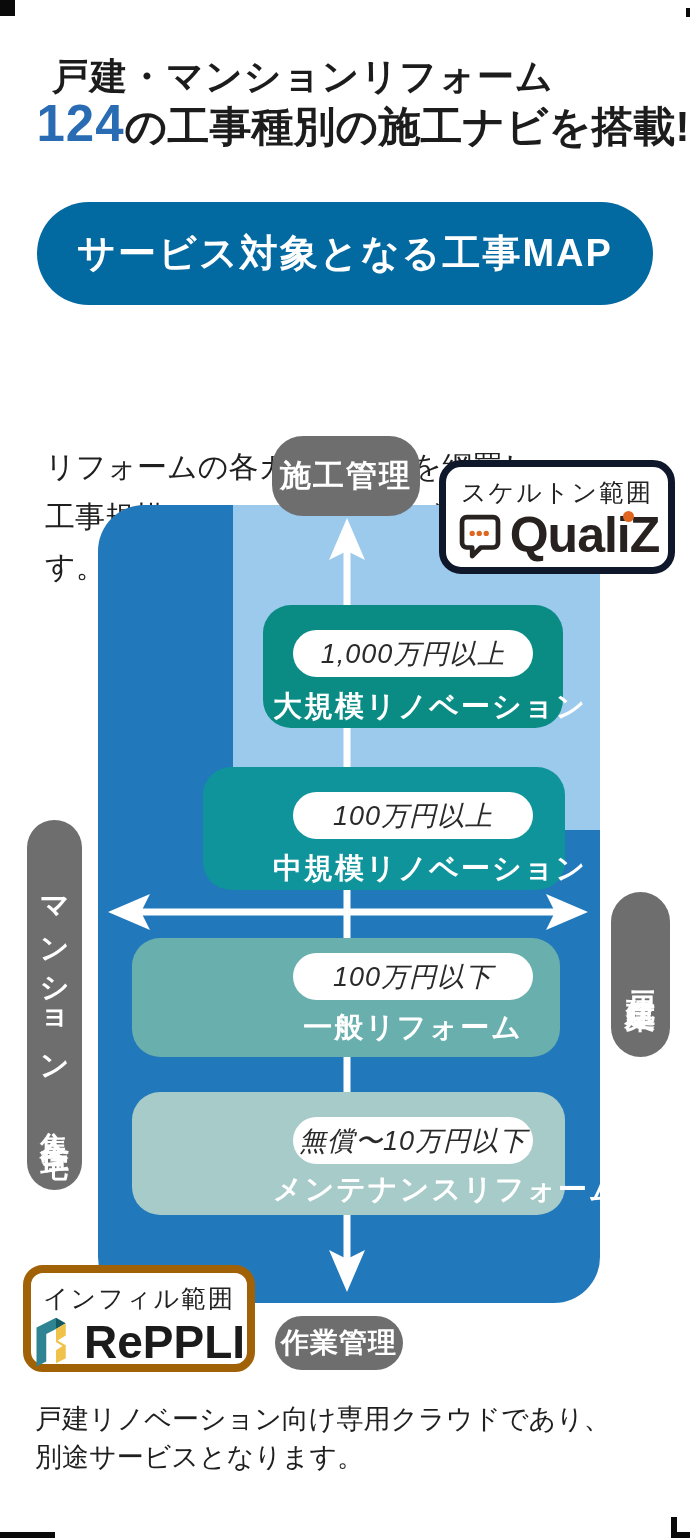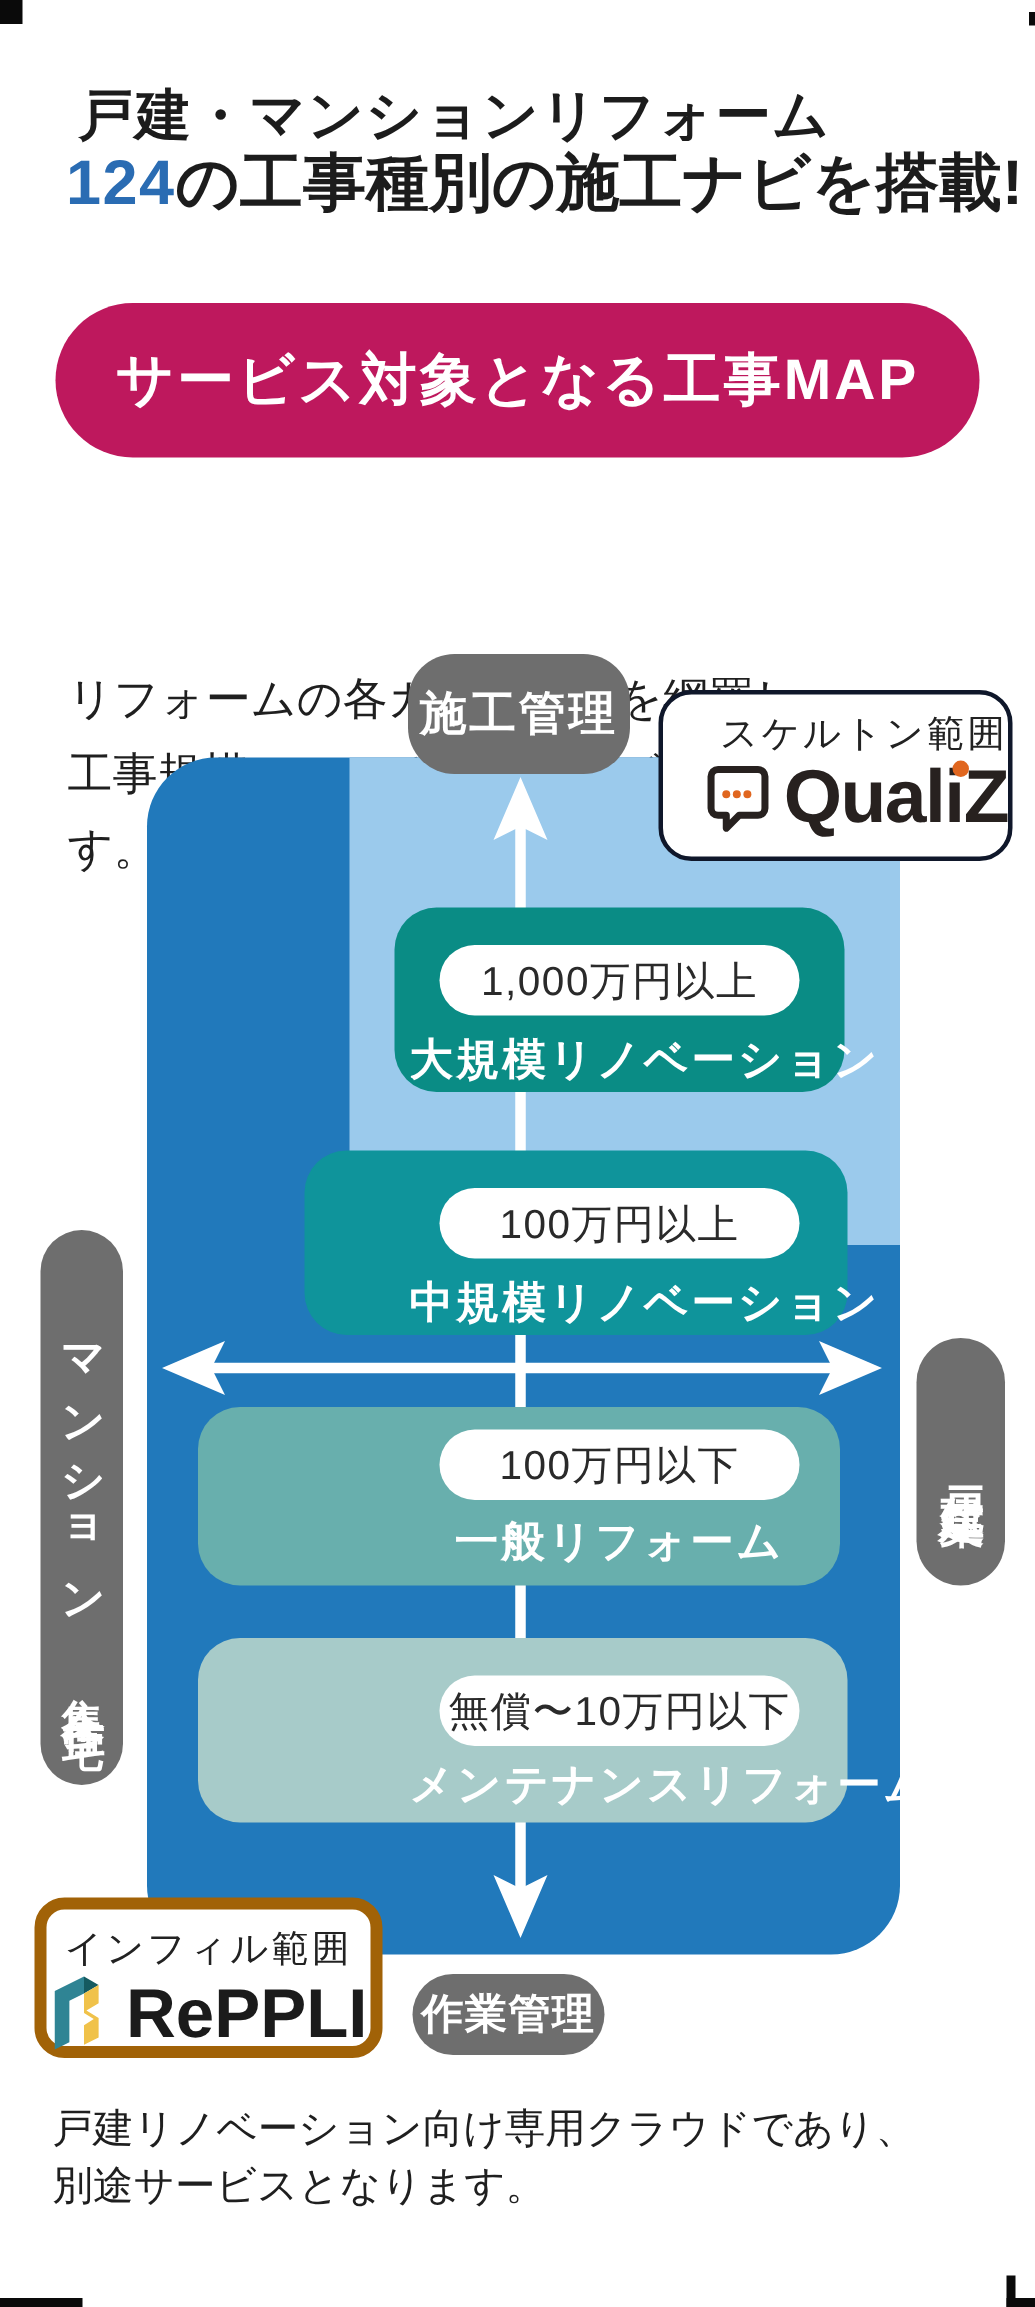--- a/index.html
+++ b/index.html
@@ -8,24 +8,24 @@
     font-family:"Liberation Sans","DejaVu Sans",sans-serif;color:#1f1f1f;
   }
   .abs{position:absolute;}
 
   
   .mark{position:absolute;background:#0a0a0a;}
 
   
   .title1{left:0;top:52px;width:606px;text-align:center;font-size:37px;font-weight:bold;letter-spacing:1px;color:#1c1c1c;}
   .title2{left:0;top:94px;width:690px;text-align:center;font-weight:bold;color:#1c1c1c;white-space:nowrap;}
-  .title2 .count{font-size:42px;color:#2a6cb3;letter-spacing:1px;margin-left:36px;}
+  .title2 .count{font-size:51px;color:#2a6cb3;letter-spacing:1px;margin-left:36px;}
   .title2 .rest{font-size:42px;letter-spacing:0px;}
   .map-pill{
-    left:37px;top:202px;width:616px;height:103px;border-radius:52px;background:#be185d;
+    left:37px;top:202px;width:616px;height:103px;border-radius:52px;background:#0369a1;
     display:flex;align-items:center;justify-content:center;
   }
   .map-pill span{color:#ffffff;font-size:38px;font-weight:bold;letter-spacing:2px;}
   .desc{left:45px;top:442px;width:620px;font-size:30px;line-height:50px;color:#1f1f1f;}
 
   
   .axis-badge{background:#6e6e6e;color:#fff;font-weight:bold;display:flex;align-items:center;justify-content:center;}
   .badge-top{left:272px;top:436px;width:148px;height:80px;border-radius:31px;font-size:31px;letter-spacing:2px;z-index:6;}
   .badge-bottom{left:275px;top:1316px;width:128px;height:54px;border-radius:27px;font-size:28px;letter-spacing:1px;z-index:6;}
   .badge-left{left:27px;top:820px;width:55px;height:370px;border-radius:28px;z-index:6;}
@@ -38,32 +38,32 @@
   .arrows{left:98px;top:505px;z-index:3;}
 
   
   .tier{border-radius:28px;z-index:4;}
   .tier1{left:263px;top:605px;width:300px;height:123px;background:#0a8c85;}
   .tier2{left:203px;top:767px;width:362px;height:123px;background:#0f949b;}
   .tier3{left:132px;top:938px;width:428px;height:119px;background:#68afad;}
   .tier4{left:132px;top:1092px;width:433px;height:123px;background:#a7cbc9;}
   .price-pill{
     left:293px;width:240px;height:47px;border-radius:24px;background:#ffffff;z-index:5;
-    display:flex;align-items:center;justify-content:center;font-size:27px;color:#2a2a2a;letter-spacing:1px;white-space:nowrap;
+    display:flex;align-items:center;justify-content:center;font-size:27px;color:#2a2a2a;letter-spacing:1px;white-space:nowrap;font-style:italic;
   }
   .pp1{top:630px;} .pp2{top:792px;} .pp3{top:953px;} .pp4{top:1117px;}
   .tier-label{
     left:273px;width:280px;text-align:center;color:#ffffff;font-size:29px;font-weight:bold;
     letter-spacing:2px;z-index:5;white-space:nowrap;
   }
   .tl1{top:687px;} .tl2{top:849px;} .tl3{top:1008px;} .tl4{top:1170px;}
 
   
   .brand-box{background:#ffffff;z-index:7;display:flex;flex-direction:column;align-items:center;}
-  .qualiz-box{left:439px;top:460px;width:236px;height:114px;border:3px solid #0f172a;border-radius:22px;box-sizing:border-box;align-items:flex-end;}
+  .qualiz-box{left:439px;top:460px;width:236px;height:114px;border:7px solid #0f172a;border-radius:22px;box-sizing:border-box;}
   .reppli-box{left:23px;top:1265px;width:232px;height:107px;border:8px solid #a16207;border-radius:20px;box-sizing:border-box;}
   .range-label{font-size:25px;color:#222222;margin-top:9px;letter-spacing:2px;}
   .logo-row{display:flex;align-items:center;justify-content:center;margin-top:1px;gap:5px;}
   .qualiz-word{position:relative;font-size:50px;font-weight:bold;color:#27211f;letter-spacing:-1px;line-height:1;}
   .qualiz-idot{position:absolute;left:113px;top:1px;width:11px;height:11px;border-radius:50%;background:#e0661f;}
   .reppli-word{font-size:46px;font-weight:bold;color:#1b1b1b;letter-spacing:0px;line-height:1;}
 
   
   .note{left:35px;top:1400px;width:630px;font-size:27px;line-height:38px;color:#1f1f1f;}
 </style>

